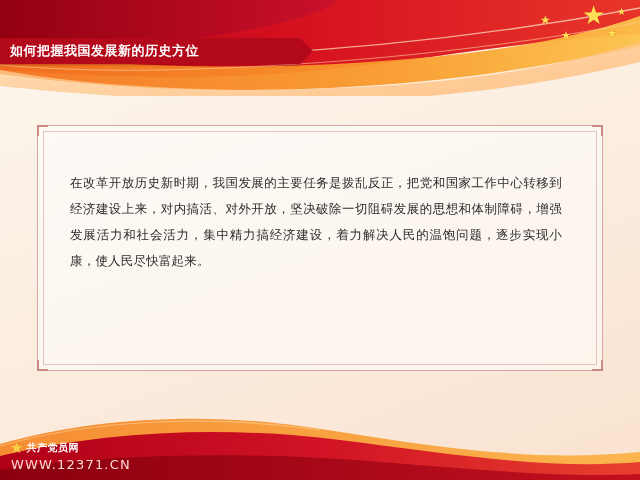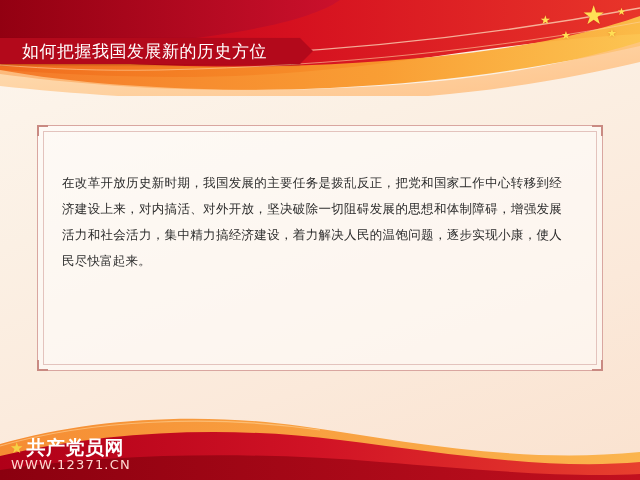--- a/index.html
+++ b/index.html
@@ -50,24 +50,24 @@
     right: -13px;
     top: 0;
     width: 0;
     height: 0;
     border-top: 13px solid transparent;
     border-bottom: 13px solid transparent;
     border-left: 13px solid #b3091b;
   }
   .title-text {
     color: #ffffff;
-    font-size: 17px;
-    font-weight: normal;
+    font-size: 13px;
+    font-weight: bold;
     letter-spacing: 0.5px;
-    padding-left: 22px;
+    padding-left: 10px;
     white-space: nowrap;
   }
 
   
   .content-card {
     position: absolute;
     left: 37px;
     top: 125px;
     width: 566px;
     height: 246px;
@@ -76,21 +76,21 @@
     box-sizing: border-box;
   }
   .content-inner {
     position: absolute;
     left: 5px;
     top: 5px;
     right: 5px;
     bottom: 5px;
     border: 1px solid #e3c3bd;
     box-sizing: border-box;
-    padding: 38px 34px 0 18px;
+    padding: 38px 34px 0 26px;
   }
   .para {
     color: #2c2c2c;
     font-size: 12.5px;
     line-height: 26px;
     text-align: justify;
     margin: 0 0 20px 0;
     letter-spacing: 0.2px;
   }
 
@@ -129,21 +129,21 @@
     align-items: flex-end;
     gap: 3px;
   }
   .logo-star {
     color: #f5d145;
     font-size: 15px;
     line-height: 14px;
   }
   .logo-text {
     color: #ffffff;
-    font-size: 19px;
+    font-size: 10px;
     font-weight: bold;
     letter-spacing: 0.5px;
     line-height: 15px;
     text-align: right;
   }
   .logo-url {
     color: #ffd9d1;
     font-size: 13px;
     letter-spacing: 1.2px;
     margin-top: 2px;

